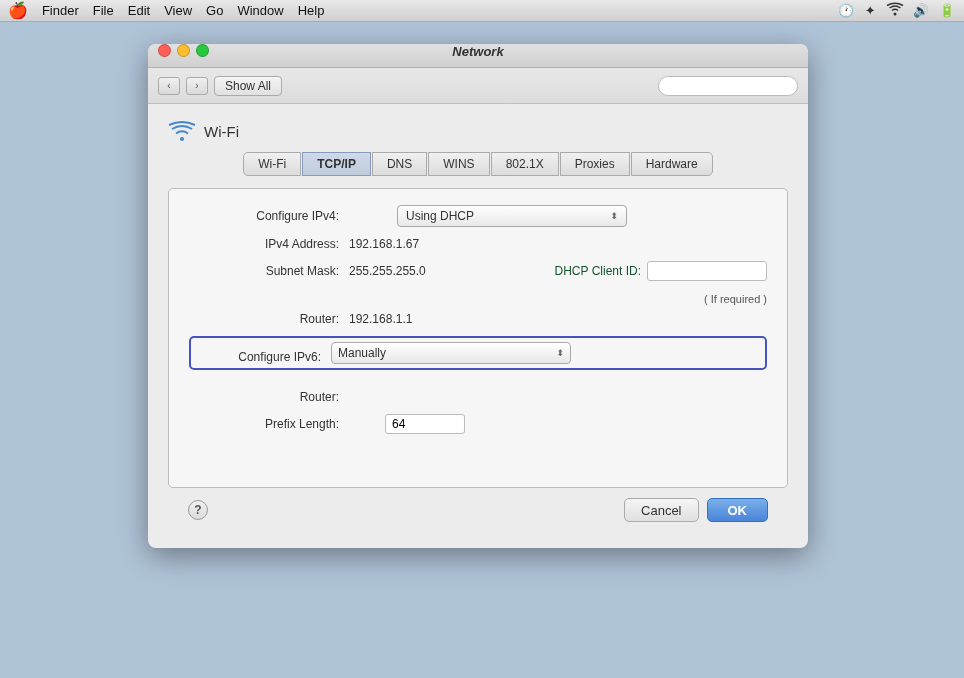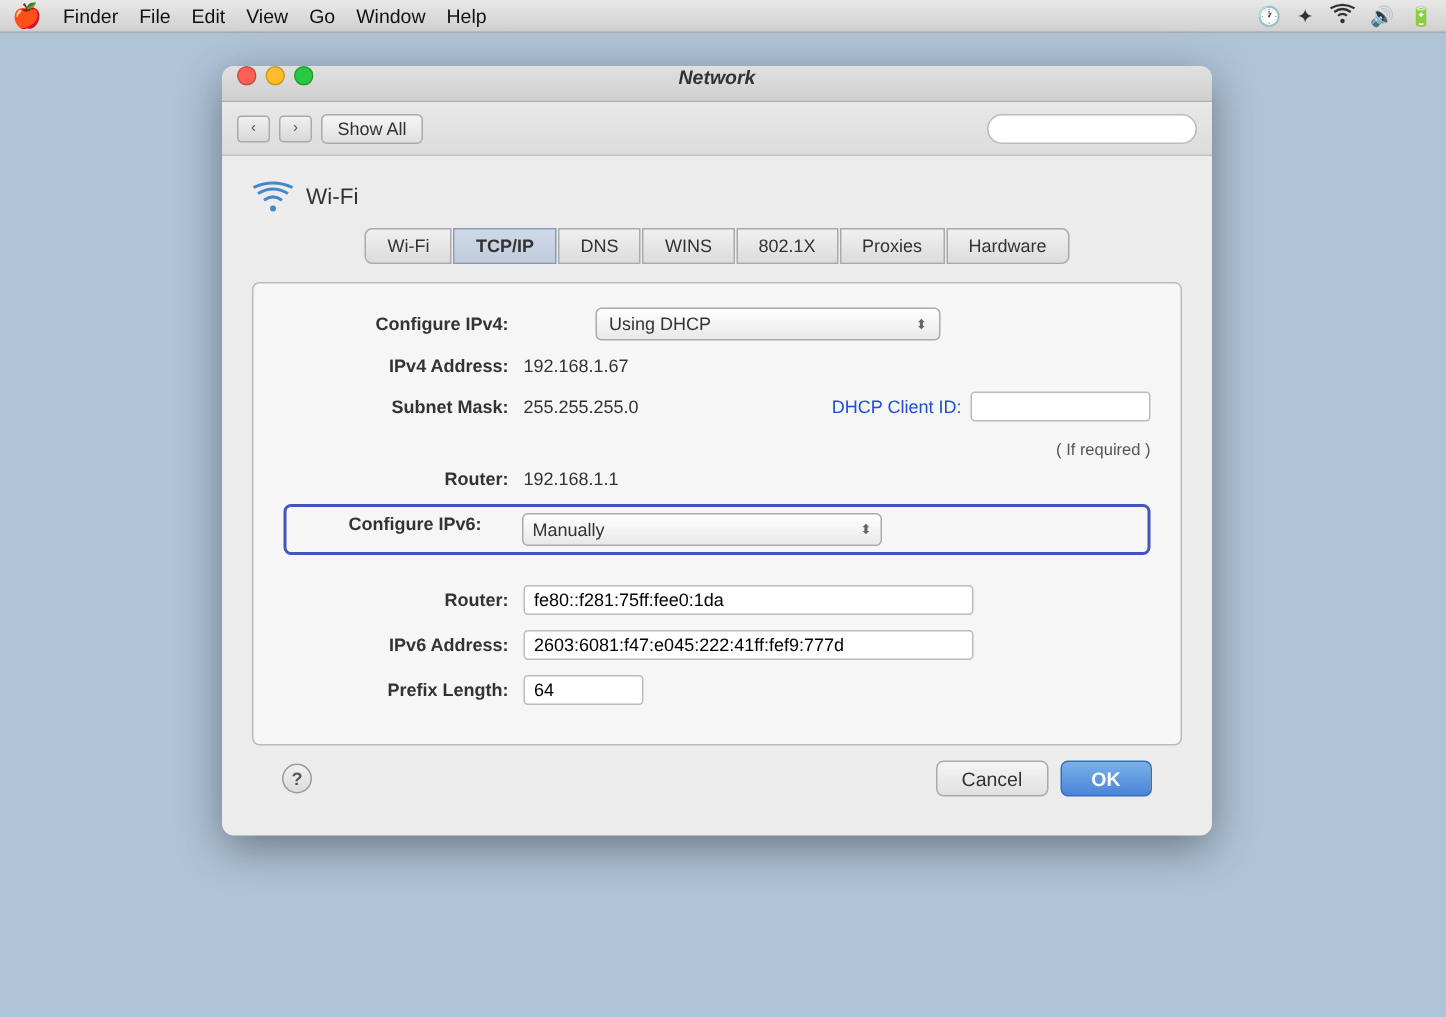--- a/index.html
+++ b/index.html
@@ -199,21 +199,20 @@
       align-items: center;
       margin-bottom: 10px;
     }
     .form-label {
       text-align: right;
       width: 160px;
       padding-right: 10px;
       font-size: 12px;
       color: #333;
       flex-shrink: 0;
-      font-weight: bold;
     }
     .form-value {
       font-size: 12px;
       color: #333;
     }
 
     
     .dropdown {
       width: 230px;
       height: 22px;
@@ -292,20 +291,21 @@
     }
 
     .short-input {
       width: 80px;
       height: 20px;
       border: 1px solid #bbb;
       border-radius: 3px;
       background: #fff;
       padding: 0 6px;
       font-size: 12px;
+      margin-left: 36px;
     }
 
     
     .bottom-bar {
       display: flex;
       align-items: center;
       padding: 10px 20px;
     }
     .help-btn {
       width: 20px;
@@ -430,52 +430,47 @@
       </div>
 
       <div class="form-row">
         <span class="form-label">IPv4 Address:</span>
         <span class="form-value" style="flex:1;">192.168.1.67</span>
       </div>
 
       <div class="form-row">
         <span class="form-label">Subnet Mask:</span>
         <span class="form-value" style="flex:1;">255.255.255.0</span>
-        <span style="font-size:12px; color:#1d4ed8; margin-right:6px;">DHCP Client ID:</span>
+        <span style="font-size:12px; color:#14532d; margin-right:6px;">DHCP Client ID:</span>
         <input class="text-input" type="text" style="width: 120px;">
       </div>
 
       <div style="text-align:right; margin-bottom:6px;">
         <span style="font-size:11px; color:#555; margin-right:0;">( If required )</span>
       </div>
 
       <div class="form-row">
         <span class="form-label">Router:</span>
         <span class="form-value">192.168.1.1</span>
       </div>
 
       <div style="margin-bottom:10px; display:flex; align-items:center;">
-        <div class="ipv6-config-row" style="flex:1; border:2.5px solid #4455bb; border-radius:5px; padding:4px 10px; display:flex; align-items:flex-start;gap:17px;">
+        <div class="ipv6-config-row" style="flex:1; border:2.5px solid #4455bb; border-radius:5px; padding:4px 10px; display:flex; align-items:flex-end;">
           <span class="form-label" style="width:130px; text-align:right; padding-right:10px;">Configure IPv6:</span>
           <div class="ipv6-dropdown-wrapper">
             <span>Manually</span>
             <span class="dropdown-arrow">⬍</span>
           </div>
         </div>
       </div>
 
       <div class="form-row">
         <span class="form-label">Router:</span>
-        <input class="long-input" type="text" style="width: 300px;" value="fe80::f281:75ff:fee0:1da">
-      </div>
-
-      <div class="form-row">
-        <span class="form-label">IPv6 Address:</span>
-        <input class="long-input" type="text" style="width: 300px;" value="2603:6081:f47:e045:222:41ff:fef9:777d">
-      </div>
+      </div>
+
 
       <div class="form-row">
         <span class="form-label">Prefix Length:</span>
         <input class="short-input" type="text" value="64" style="">
       </div>
 
     </div>
 
     <div class="bottom-bar">
       <div class="help-btn">?</div>

